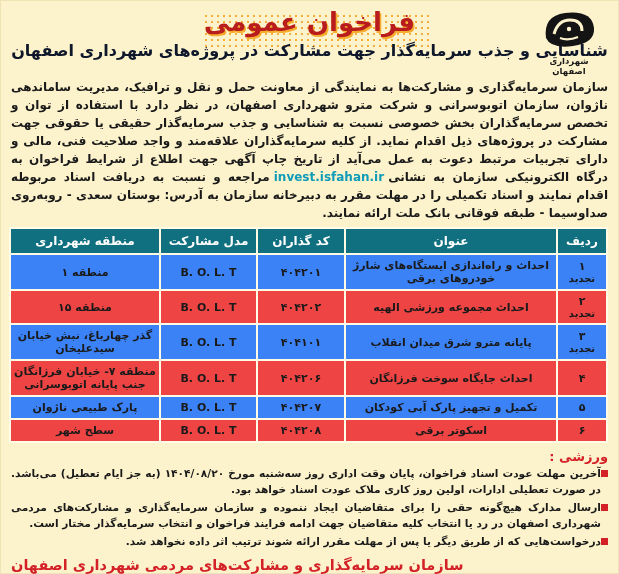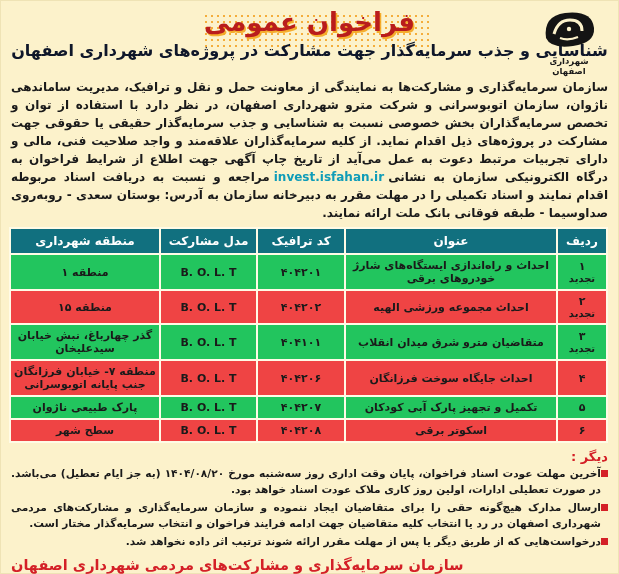--- a/index.html
+++ b/index.html
@@ -38,21 +38,21 @@
   .url { color:#0f9cb8; direction:ltr; unicode-bidi:embed; margin:0 4px; }
 
   
   table { width:100%; border-collapse:collapse; margin-top:5px; table-layout:fixed; }
   col.c-radif{width:50px;} col.c-title{width:212px;} col.c-code{width:88px;}
   col.c-model{width:97px;} col.c-region{width:150px;}
   th { background:#11707f; color:#fff; font-size:12px; font-weight:bold;
     padding:5px 3px; border:2px solid #fffbe6; }
   td { font-size:11px; font-weight:bold; text-align:center; vertical-align:middle;
     padding:4px 3px; border:2px solid #fffbe6; }
-  tr.dark td { background:#22c55e; }
+  tr.dark td { background:#3b82f6; }
   tr.light td { background:#ef4444; }
   .renew { font-size:10px; }
   .model-cell { direction:ltr; }
 
   
   .notes { margin-top:6px; }
   .notes-heading { color:#d42027; font-size:13px; font-weight:bold; margin-bottom:2px; }
   .note { display:flex; align-items:flex-start; font-size:10.6px; font-weight:bold;
     line-height:1.5; margin-bottom:2px; text-align:justify; }
   .bullet { flex:0 0 auto; width:7px; height:7px; background:#d42027; margin-top:4px; }
@@ -97,21 +97,21 @@
         <col class="c-radif">
           <col class="c-title">
           <col class="c-code">
           <col class="c-model">
           <col class="c-region">
       </colgroup>
       <thead>
         <tr>
           <th>ردیف</th>
           <th>عنوان</th>
-          <th>کد ترافیک</th>
+          <th>کد گذاران</th>
           <th>مدل مشارکت</th>
           <th>منطقه شهرداری</th>
         </tr>
       </thead>
       <tbody>
         <tr class="dark">
           <td>
               <div>۱</div>
               <div class="renew">تجدید</div>
             </td>
@@ -128,21 +128,21 @@
           <td>احداث مجموعه ورزشی الهیه</td>
           <td>۴۰۴۲۰۲</td>
           <td class="model-cell">B. O. L. T</td>
           <td>منطقه ۱۵</td>
         </tr>
         <tr class="dark">
           <td>
               <div>۳</div>
               <div class="renew">تجدید</div>
             </td>
-          <td>متقاضیان مترو شرق میدان انقلاب</td>
+          <td>پایانه مترو شرق میدان انقلاب</td>
           <td>۴۰۴۱۰۱</td>
           <td class="model-cell">B. O. L. T</td>
           <td>گذر چهارباغ، نبش خیابان سیدعلیخان</td>
         </tr>
         <tr class="light">
           <td>
               <div>۴</div>
               <div class="renew"></div>
             </td>
           <td>احداث جایگاه سوخت فرزانگان</td>
@@ -167,21 +167,21 @@
             </td>
           <td>اسکوتر برقی</td>
           <td>۴۰۴۲۰۸</td>
           <td class="model-cell">B. O. L. T</td>
           <td>سطح شهر</td>
         </tr>
       </tbody>
     </table>
 
     <section class="notes">
-      <div class="notes-heading">دیگر :</div>
+      <div class="notes-heading">ورزشی :</div>
       <div class="note">
         <span class="bullet"></span>
         <span>آخرین مهلت عودت اسناد فراخوان، پایان وقت اداری روز سه‌شنبه مورخ ۱۴۰۴/۰۸/۲۰ (به جز ایام تعطیل) می‌باشد. در صورت تعطیلی ادارات، اولین روز کاری ملاک عودت اسناد خواهد بود.</span>
       </div>
       <div class="note">
         <span class="bullet"></span>
         <span>ارسال مدارک هیچ‌گونه حقی را برای متقاضیان ایجاد ننموده و سازمان سرمایه‌گذاری و مشارکت‌های مردمی شهرداری اصفهان در رد یا انتخاب کلیه متقاضیان جهت ادامه فرایند فراخوان و انتخاب سرمایه‌گذار مختار است.</span>
       </div>
       <div class="note">
         <span class="bullet"></span>

